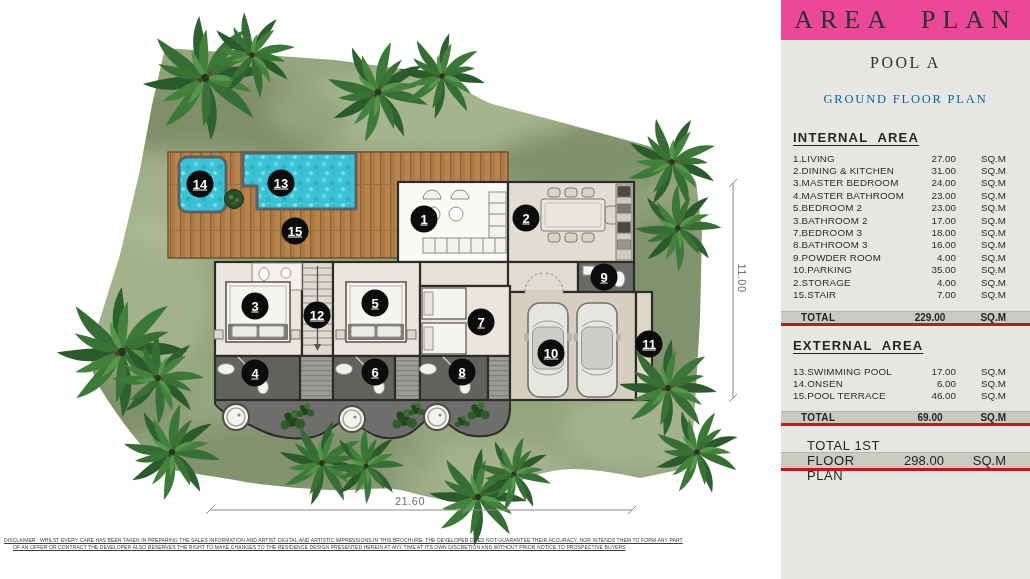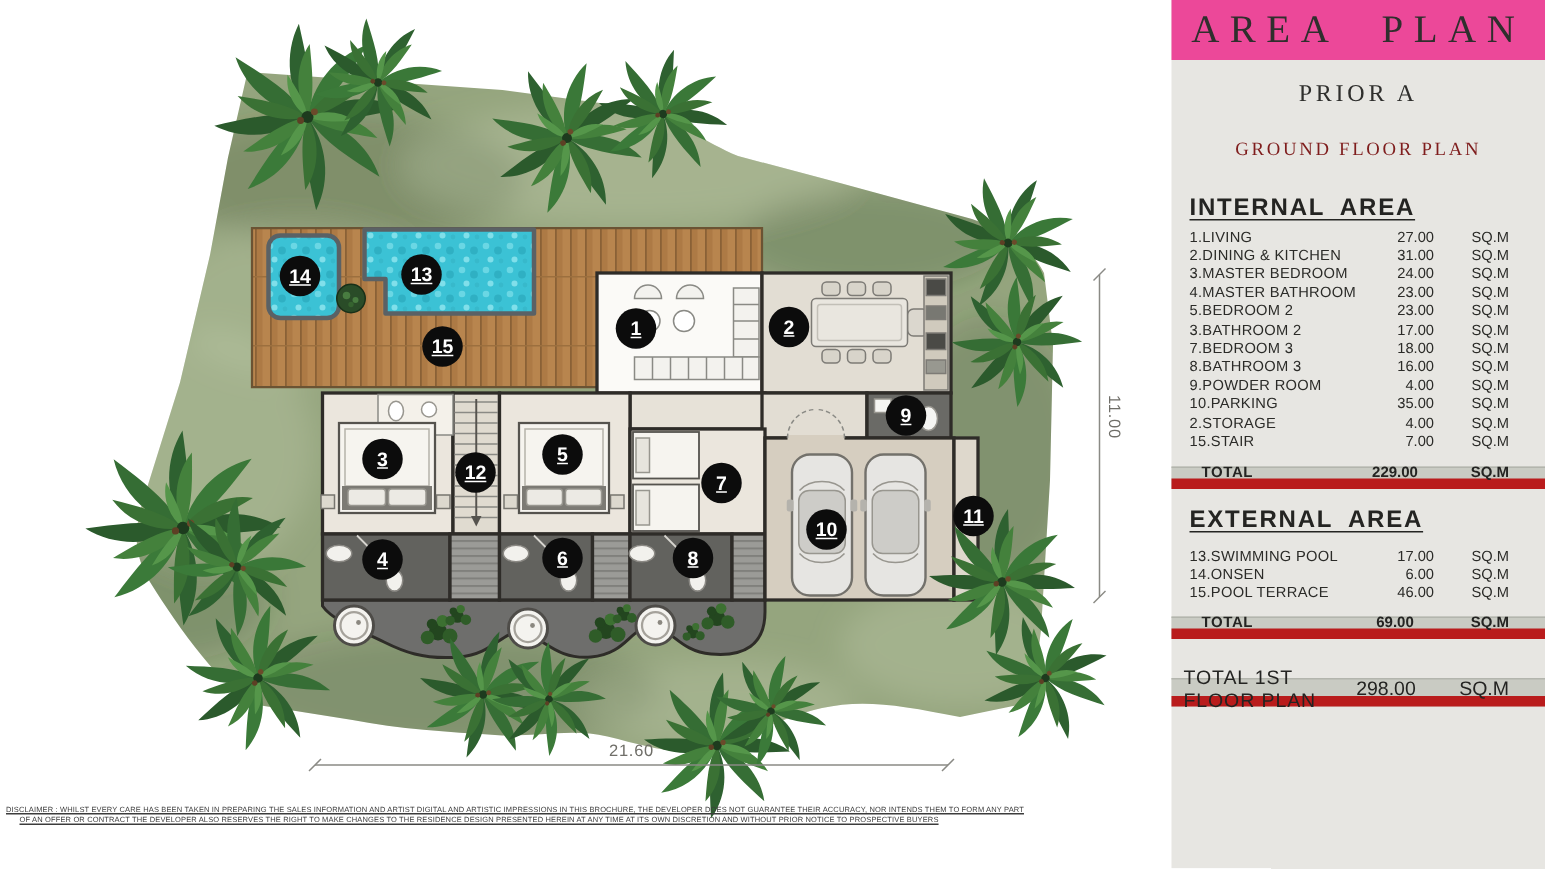--- a/index.html
+++ b/index.html
@@ -6,54 +6,54 @@
   .stage{position:relative;width:1030px;height:579px;background:#ffffff;overflow:hidden;
          font-family:"Liberation Sans", sans-serif;color:#2b2b28;}
   .plan-area{position:absolute;left:0;top:0;width:780px;height:579px;overflow:hidden;}
   .plan-area svg{position:absolute;left:0;top:0;}
   
   .marker{position:absolute;width:27px;height:27px;border-radius:50%;background:#0c0c0c;
           color:#ffffff;display:flex;align-items:center;justify-content:center;
           font:700 13px "Liberation Sans", sans-serif;transform:translate(-50%,-50%);text-decoration:underline;}
   
   .dim{position:absolute;font-size:11px;color:#6f6e68;letter-spacing:0.5px;}
-  .dim-w{left:399px;top:495px;width:44px;text-align:center;}
+  .dim-w{left:388px;top:495px;width:44px;text-align:center;}
   .dim-h{left:720px;top:272px;width:44px;text-align:center;transform:rotate(90deg);}
   
   .disclaimer{position:absolute;left:4px;top:537px;width:600px;font-size:5px;line-height:7px;
               color:#3c3c3c;letter-spacing:0.1px;text-decoration:underline;white-space:nowrap;}
   .disclaimer .ind{padding-left:9px;}
   
   .panel{position:absolute;left:781px;top:0;width:249px;height:579px;background:#e7e6e2;}
   .panel-header{position:absolute;left:0;top:0;width:100%;height:40px;background:#ec4899;
                 display:flex;align-items:center;justify-content:center;}
   .panel-header span{font-family:"Liberation Serif", serif;font-size:26px;letter-spacing:7px;
                      word-spacing:16px;color:#2f2f2d;}
   .type{position:absolute;left:0;top:54px;width:100%;text-align:center;
         font-family:"Liberation Serif", serif;font-size:16px;letter-spacing:2.5px;color:#2f2f2d;}
   .planname{position:absolute;left:0;top:92px;width:100%;text-align:center;
-        font-family:"Liberation Serif", serif;font-size:12.5px;letter-spacing:1.8px;color:#7f1d1d;}
-  .sec-head{position:absolute;left:12px;font-weight:700;font-size:16px;letter-spacing:1.2px;
+        font-family:"Liberation Serif", serif;font-size:12.5px;letter-spacing:1.8px;color:#0369a1;}
+  .sec-head{position:absolute;left:12px;font-weight:700;font-size:13px;letter-spacing:1.2px;
             word-spacing:5px;text-decoration:underline;text-underline-offset:3px;color:#242422;}
   .ih{top:130px;} .eh{top:338px;}
   .rows{position:absolute;left:12px;right:24px;}
   .il{top:152px;} .el{top:365px;}
   .row{display:flex;align-items:center;height:12.4px;font-size:9.8px;color:#2b2b28;}
   .row .lbl{flex:1;letter-spacing:0.2px;}
   .row .val{width:52px;text-align:right;}
   .row .unit{width:50px;text-align:right;}
   .band{position:absolute;left:0;width:100%;height:15px;background:#c9cbc3;
-        border-top:1px solid #b3b5ad;border-bottom:7px solid #b91c1c;
+        border-top:1px solid #b3b5ad;border-bottom:3px solid #b91c1c;
         display:flex;align-items:center;padding:0 24px 0 20px;box-sizing:border-box;
         font-size:10px;font-weight:700;color:#242422;}
   .band .lbl{flex:1;letter-spacing:0.4px;}
   .band .val{width:52px;text-align:center;}
   .band .unit{width:50px;text-align:right;}
   .it{top:311px;} .et{top:411px;}
-  .grand{top:452px;height:19px;font-size:13px;font-weight:400;padding:0 24px 0 8px;}
+  .grand{top:452px;height:19px;font-size:13px;font-weight:400;padding:0 24px 0 26px;}
   .grand .lbl{letter-spacing:0.6px;}
   .grand .val{width:60px;}
   .grand .unit{width:52px;}
 </style>
 </head>
 <body>
 
 <div class="stage">
 
   <div class="plan-area">
@@ -360,21 +360,21 @@
     <div class="disclaimer">
       <div>DISCLAIMER : WHILST EVERY CARE HAS BEEN TAKEN IN PREPARING THE SALES INFORMATION AND ARTIST DIGITAL AND ARTISTIC IMPRESSIONS IN THIS BROCHURE, THE DEVELOPER DOES NOT GUARANTEE THEIR ACCURACY, NOR INTENDS THEM TO FORM ANY PART</div>
       <div class="ind">OF AN OFFER OR CONTRACT THE DEVELOPER ALSO RESERVES THE RIGHT TO MAKE CHANGES TO THE RESIDENCE DESIGN PRESENTED HEREIN AT ANY TIME AT ITS OWN DISCRETION AND WITHOUT PRIOR NOTICE TO PROSPECTIVE BUYERS</div>
     </div>
   </div>
 
   <aside class="panel">
     <div class="panel-header">
       <span>AREA PLAN</span>
     </div>
-    <div class="type">PRIOR A</div>
+    <div class="type">POOL A</div>
     <div class="planname">GROUND FLOOR PLAN</div>
 
     <div class="sec-head ih">INTERNAL AREA</div>
     <div class="rows il">
         <div class="row">
           <span class="lbl">1.LIVING</span>
           <span class="val">27.00</span>
           <span class="unit">SQ.M</span>
         </div>
         <div class="row">

